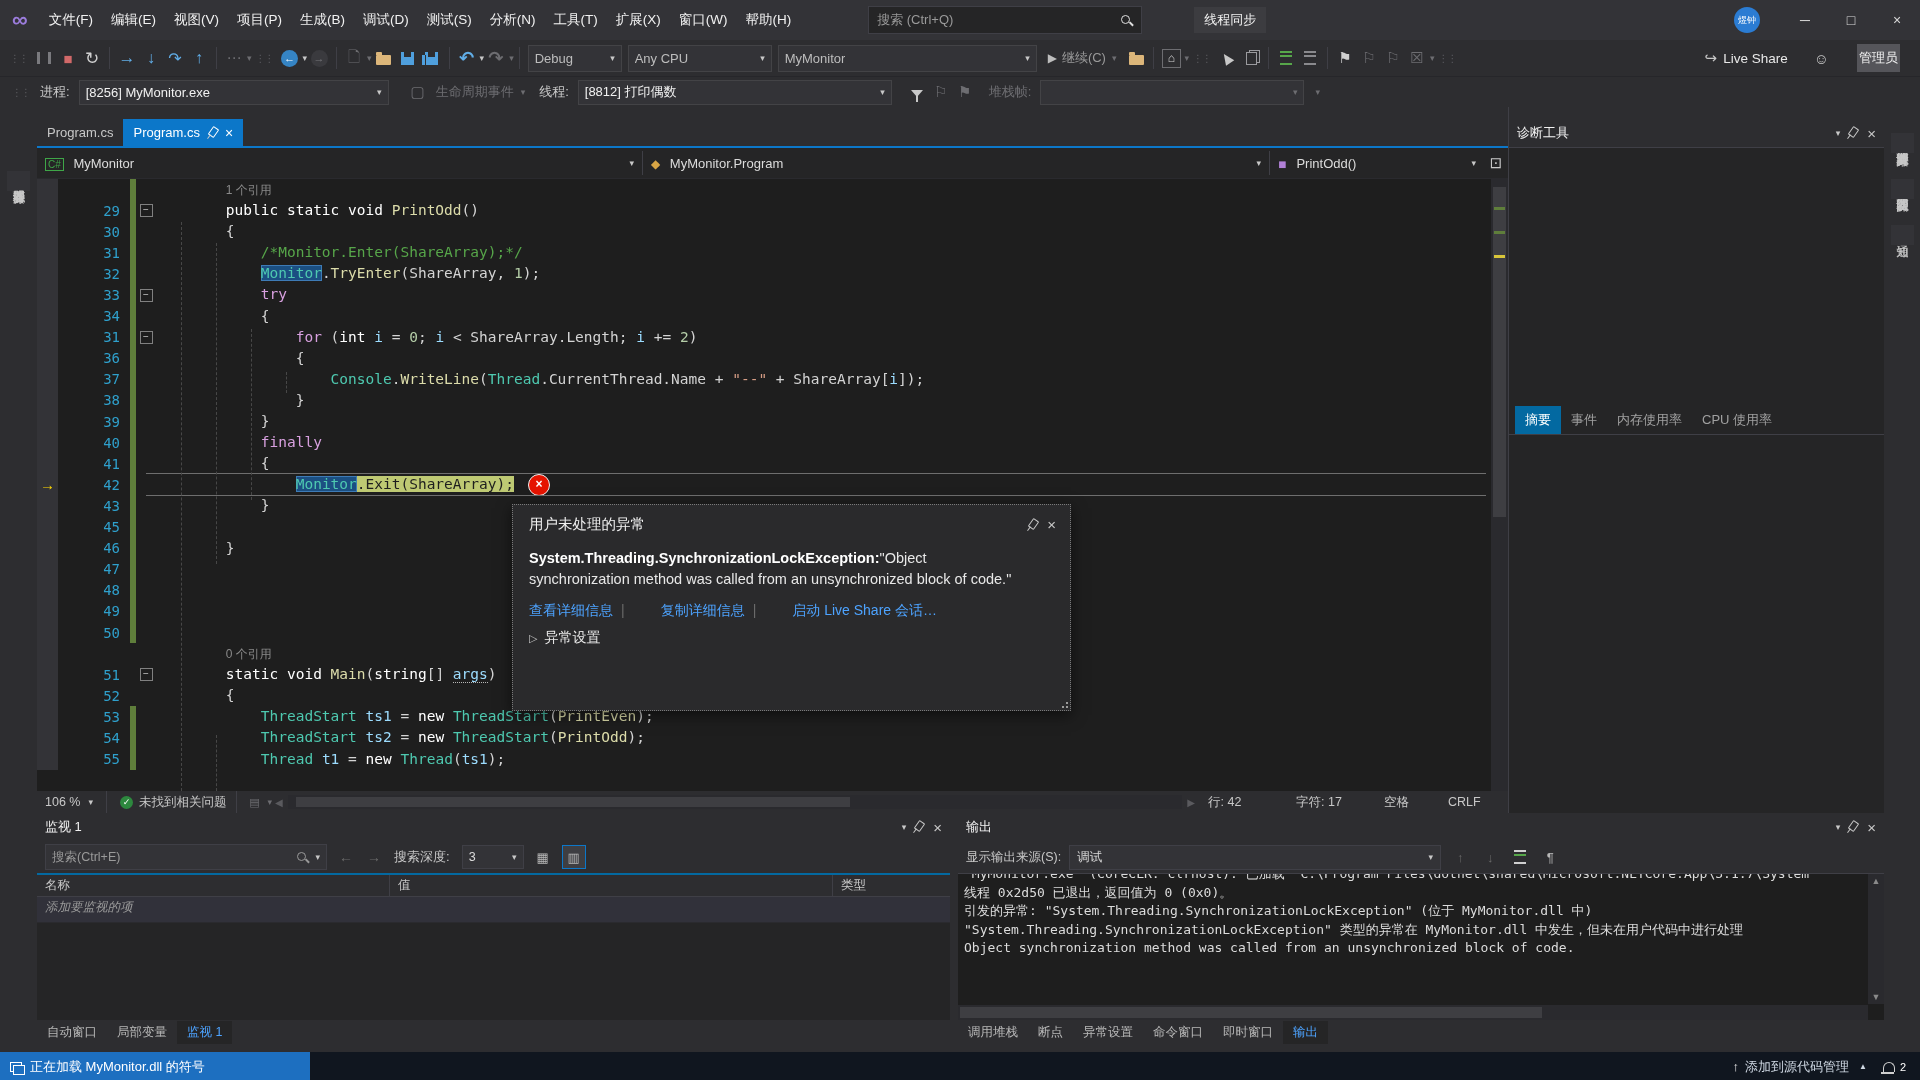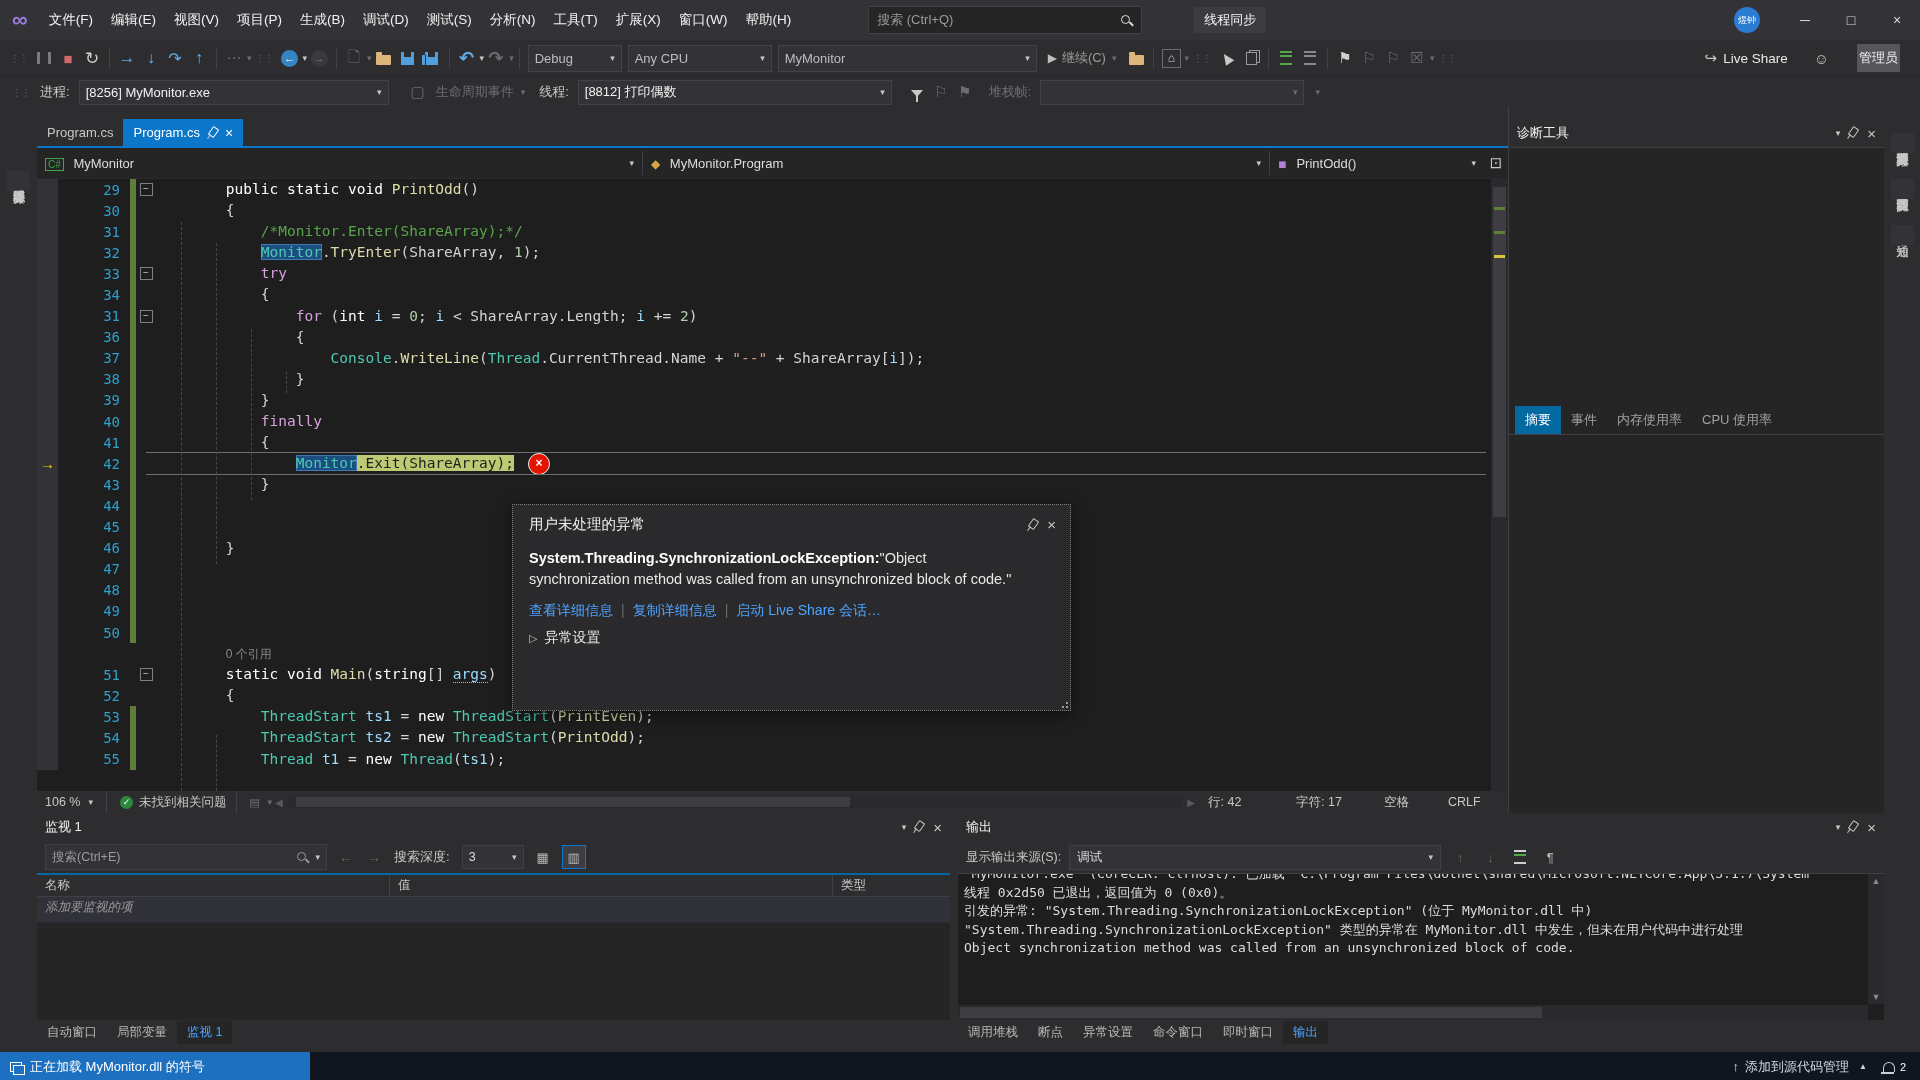--- a/index.html
+++ b/index.html
@@ -99,21 +99,21 @@
   #vscroll{position:absolute;right:0;top:0;bottom:0;width:17px;background:#2a2a2e;}
   #vscroll .thumb{position:absolute;left:2px;right:2px;top:8px;height:330px;background:#3e3e42;}
   .smark{position:absolute;left:3px;right:3px;height:3px;}
   
   #expopup{position:absolute;left:475px;top:325px;width:527px;height:187px;background:#2a2a2c;
     border:1px dotted #7a7a7a;box-shadow:0 4px 14px rgba(0,0,0,.55);padding:10px 14px 8px 16px;z-index:5;}
   #expopup .ptitle{display:flex;align-items:center;color:#f0f0f0;font-size:14.5px;}
   #expopup .ptitle .sp{flex:1;}
   #expopup .pbody{margin-top:14px;font-size:14.5px;line-height:21px;color:#e8e8e8;width:486px;}
   #expopup .pbody b{color:#ffffff;}
-  #expopup .plinks{margin-top:12px;font-size:14px;display:flex;align-items:center;}
+  #expopup .plinks{margin-top:12px;font-size:14px;display:flex;align-items:center;gap:28px;}
   #expopup .plinks .link{color:#4da3ff;margin-right:8px;}
   #expopup .plinks .lsep{color:#6a6a6a;margin-right:8px;}
   #expopup .psettings{margin-top:9px;color:#e8e8e8;font-size:14px;display:flex;align-items:center;}
   #expopup .psettings .chev{color:#c8c8c8;font-size:11px;margin-right:7px;}
   .gripdots{position:absolute;right:2px;bottom:2px;width:8px;height:8px;}
   .gripdots::before{content:"";position:absolute;right:0;bottom:0;width:2px;height:2px;background:#9a9a9a;
     box-shadow:-4px 0 0 #9a9a9a,0 -4px 0 #9a9a9a;}
   
   #edstatus{height:22px;display:flex;align-items:center;background:#2d2d30;font-size:12.5px;color:#c8c8c8;}
   #edstatus .zoombox{display:flex;align-items:center;padding:0 8px;}
@@ -413,20 +413,27 @@
             <span>PrintOdd()</span></span>
               <span class="dd">▾</span>
           </div>
           <span class="ti" style="color:#c8c8c8;">⊡</span>
         </div>
 
         <div id="viewport">
           <div id="code-rows">
               <div class="code-row">
                 <span class="glyph"></span>
+                <span class="lnum"></span>
+                <span class="track green"></span>
+                <span class="fold"></span>
+                <pre class="codeline"><span class="lens" style="padding-left: 69.84px;">1 个引用</span></pre>
+              </div>
+              <div class="code-row">
+                <span class="glyph"></span>
                 <span class="lnum">29</span>
                 <span class="track green"></span>
                 <span class="fold has">
                   <span class="fbox">−</span>
                 </span>
                 <pre class="codeline"><span class="tk-pl">        </span><span class="tk-kw">public static void </span><span class="tk-m">PrintOdd</span><span class="tk-pl">()</span></pre>
               </div>
               <div class="code-row">
                 <span class="glyph"></span>
                 <span class="lnum">30</span>
@@ -524,27 +531,20 @@
                 <span class="fold"></span>
                 <pre class="codeline"><span class="tk-pl">                </span><span class="tk-sel">Monitor</span><span class="tk-hl">.Exit(ShareArray);</span><span class="err-icon">×</span></pre>
                 <span class="boxline"></span>
               </div>
               <div class="code-row">
                 <span class="glyph"></span>
                 <span class="lnum">43</span>
                 <span class="track green"></span>
                 <span class="fold"></span>
                 <pre class="codeline"><span class="tk-pl">            }</span></pre>
-              </div>
-              <div class="code-row">
-                <span class="glyph"></span>
-                <span class="lnum">44</span>
-                <span class="track green"></span>
-                <span class="fold"></span>
-                <pre class="codeline"></pre>
               </div>
               <div class="code-row">
                 <span class="glyph"></span>
                 <span class="lnum">45</span>
                 <span class="track green"></span>
                 <span class="fold"></span>
                 <pre class="codeline"></pre>
               </div>
               <div class="code-row">
                 <span class="glyph"></span>

